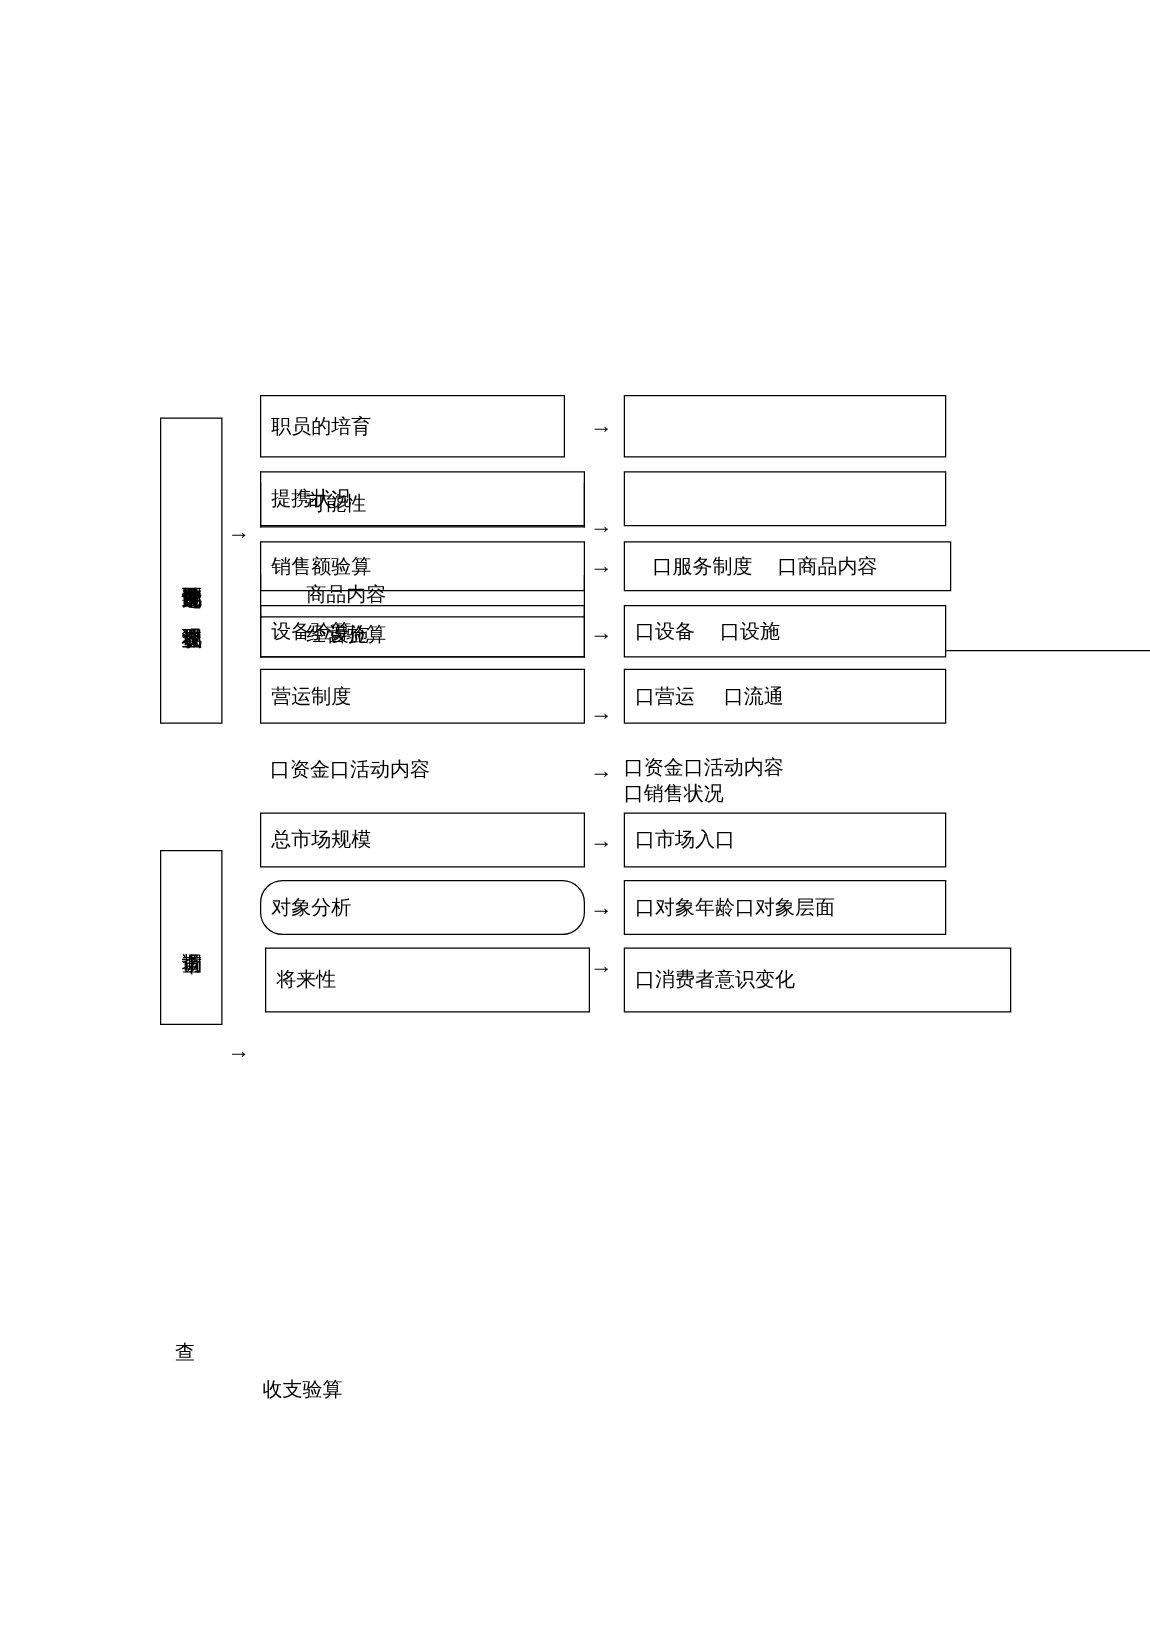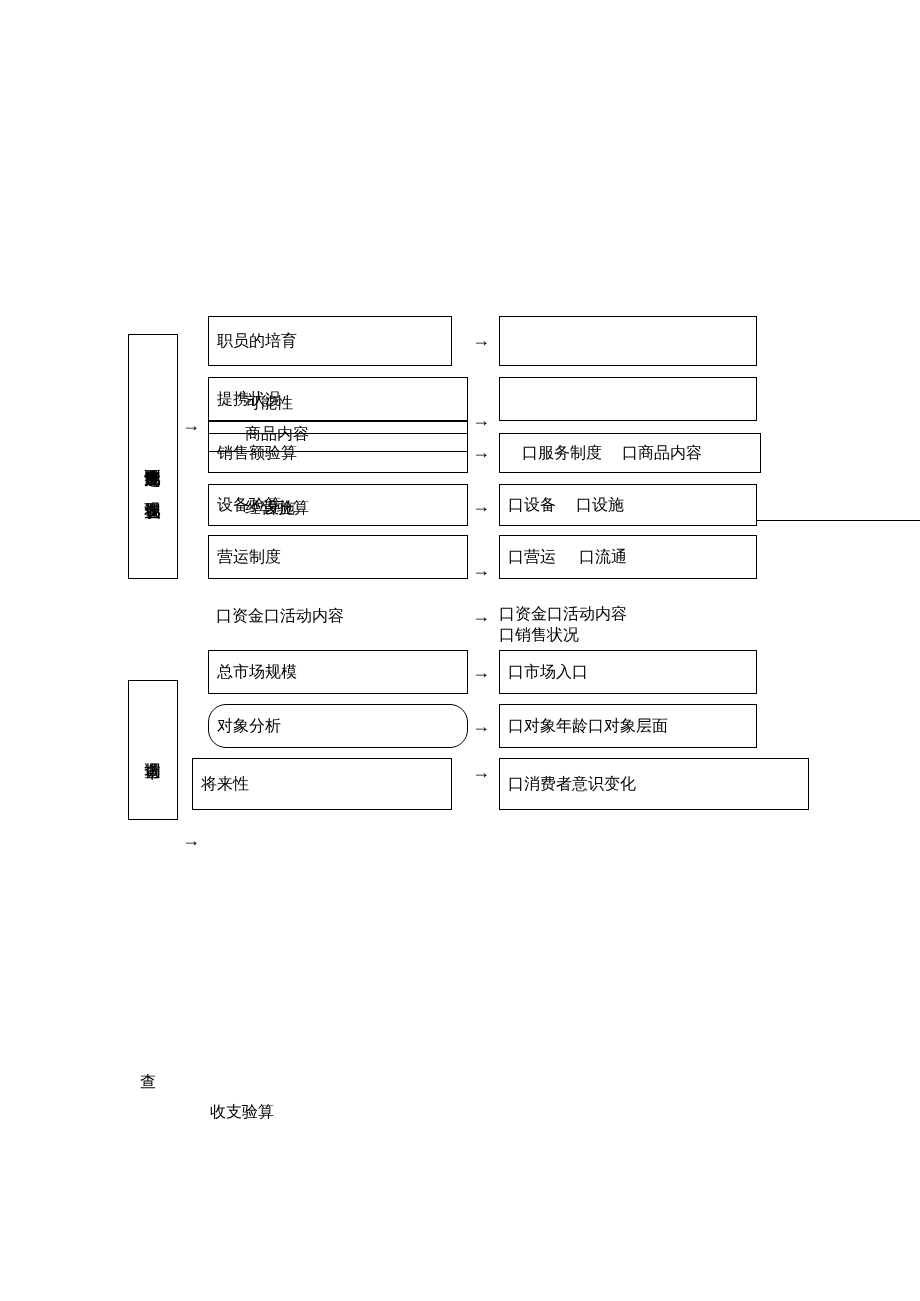--- a/index.html
+++ b/index.html
@@ -79,21 +79,21 @@
 </div>
 <div class="overlap" style="left:208px; top:386px; width:260px; height:36px; border-top:none;align-items:center;">
   <span style="margin-left:28px;">可能性</span>
 </div>
 <span class="arrow" style="left:472px; top:410px;">→</span>
 <div class="box" style="left:499px; top:377px; width:258px; height:44px;"></div>
 
 <div class="overlap" style="left:208px; top:433px; width:260px; height:40px;">
   <span>销售额验算</span>
 </div>
-<div class="overlap" style="left:208px; top:418px; width:260px; height:34px; border-top:none;">
+<div class="overlap" style="left:208px; top:460px; width:260px; height:34px; border-top:none;">
   <span style="margin-left:28px;">商品内容</span>
 </div>
 <span class="arrow" style="left:472px; top:442px;">→</span>
 <div class="box" style="left:499px; top:433px; width:262px; height:40px;padding-left:22px;">
   <span>口服务制度</span>
   <span>口商品内容</span>
 </div>
 
 <div class="overlap" style="left:208px; top:484px; width:260px; height:42px;">
   <span>设备验算</span>
@@ -136,21 +136,21 @@
 </div>
 
 <div class="box" style="left:208px; top:704px; width:260px; height:44px;border-radius:18px;">
   <span>对象分析</span>
 </div>
 <span class="arrow" style="left:472px; top:716px;">→</span>
 <div class="box" style="left:499px; top:704px; width:258px; height:44px;">
   <span>口对象年龄口对象层面</span>
 </div>
 
-<div class="box" style="left:192px; top:758px; width:260px; height:52px;">
+<div class="box" style="left:212px; top:758px; width:260px; height:52px;">
   <span>将来性</span>
 </div>
 <span class="arrow" style="left:472px; top:762px;">→</span>
 <div class="box" style="left:499px; top:758px; width:310px; height:52px;">
   <span>口消费者意识变化</span>
 </div>
 
 <span class="free" style="left:140px; top:1072px;">查</span>
 <span class="free" style="left:210px; top:1102px;">收支验算</span>
 

